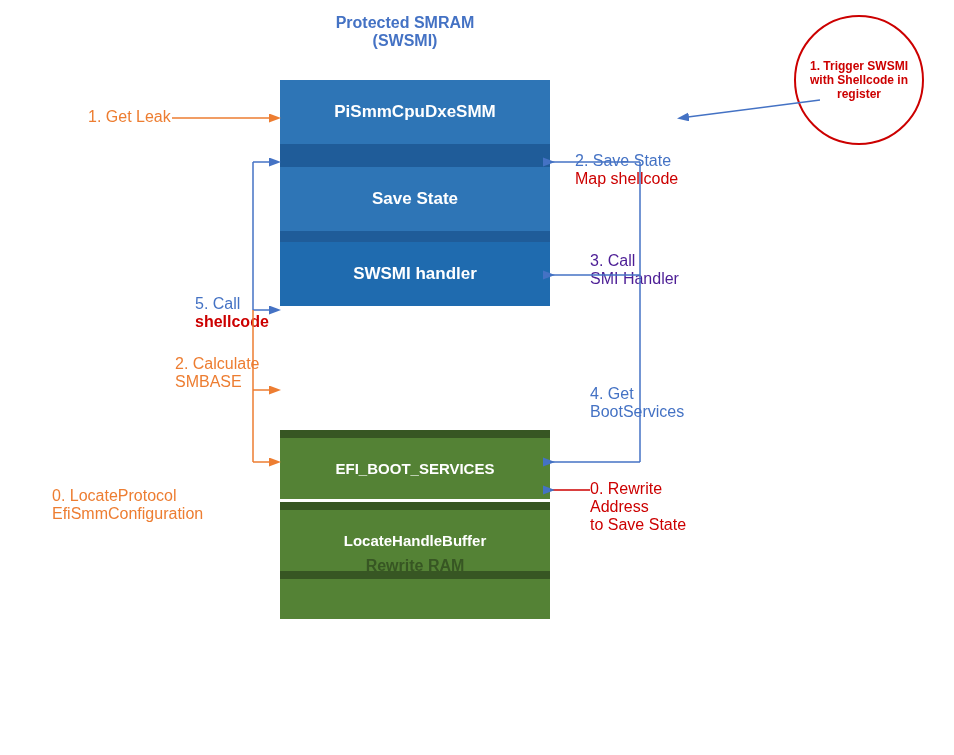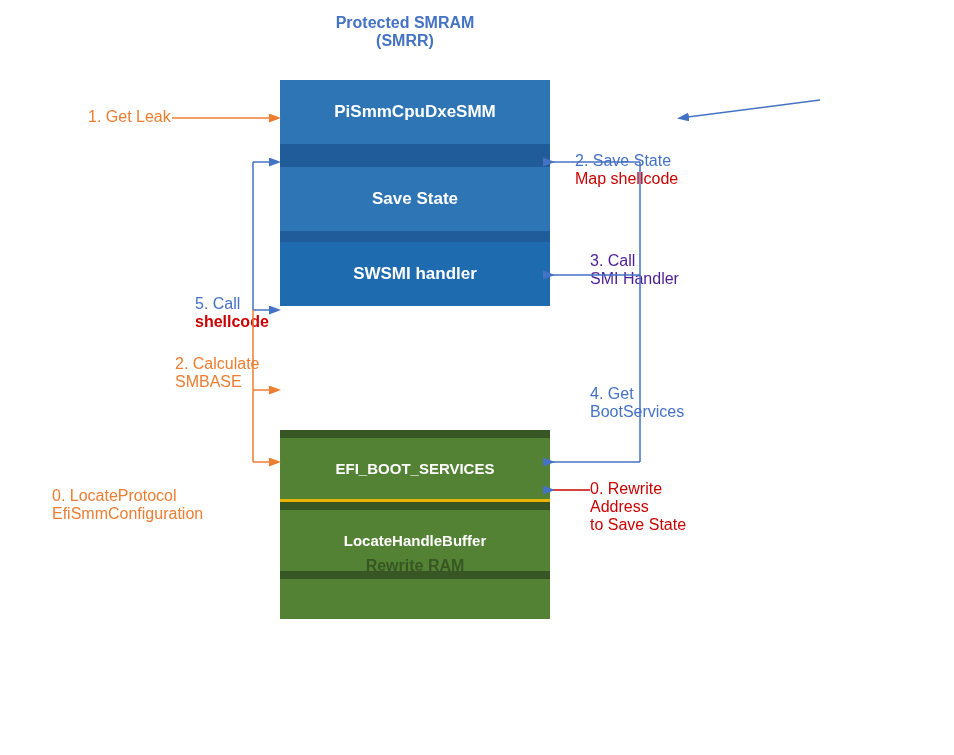--- a/index.html
+++ b/index.html
@@ -89,21 +89,21 @@
       width: 270px;
       background: #375623;
     }
     .ram-row-efi {
       background: #548235;
       color: white;
       text-align: center;
       padding: 22px 10px;
       font-size: 15px;
       font-weight: bold;
-      border-bottom: 3px solid #eab308;
+      border-bottom: 3px solid #ffffff;
       margin-top: 8px;
     }
     .ram-row-locate {
       background: #548235;
       color: white;
       text-align: center;
       padding: 22px 10px;
       font-size: 15px;
       font-weight: bold;
       margin-top: 8px;
@@ -138,23 +138,26 @@
       pointer-events: none;
     }
   </style>
 </head>
 <body>
 
 <div class="diagram">
 
   <div class="smram-label">
     <div>Protected SMRAM</div>
-    <div>(SMRR)</div>
-  </div>
-
+    <div>(SWSMI)</div>
+  </div>
+
+  <div class="trigger-circle">
+    <span>1. Trigger SWSMI with Shellcode in register</span>
+  </div>
 
   <div class="smram-block">
     <div class="smram-row-top">
       <span>PiSmmCpuDxeSMM</span>
     </div>
     <div class="smram-row-mid">
       <span>Save State</span>
     </div>
     <div class="smram-row-swsmi">
       <span>SWSMI handler</span>

